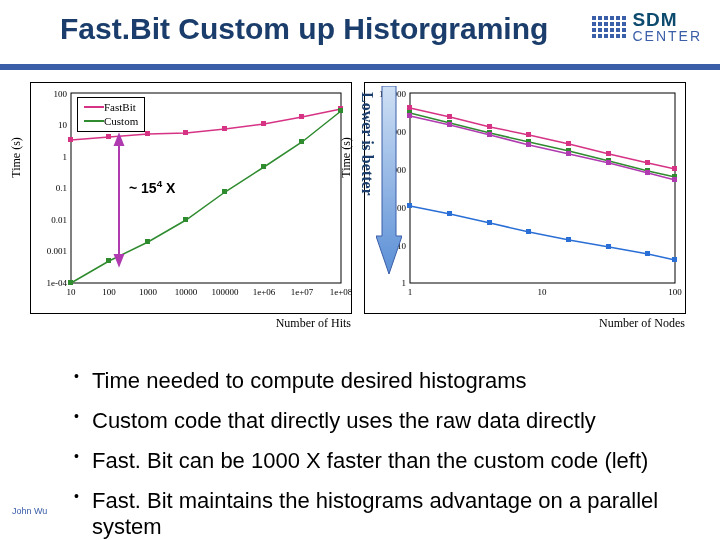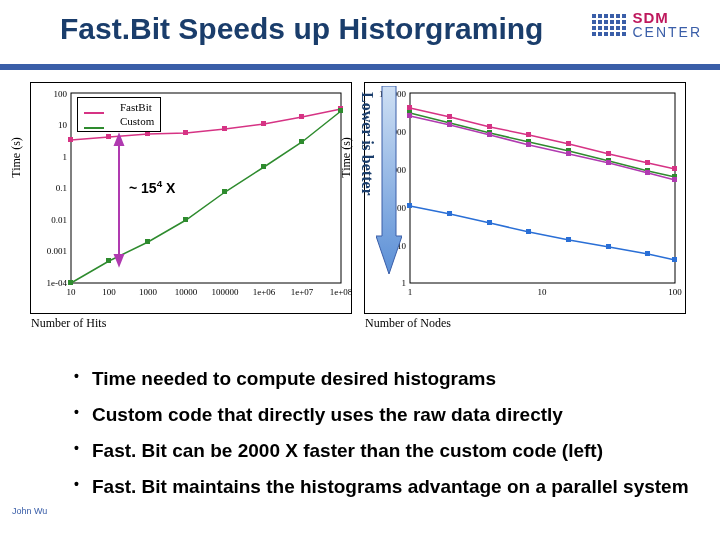--- a/index.html
+++ b/index.html
@@ -2,46 +2,46 @@
 <html><head>
 <meta charset="utf-8">
 <style>
   html,body{margin:0;padding:0;width:720px;height:540px;background:#fff;font-family:Arial,Helvetica,sans-serif;overflow:hidden}
   .slide{position:relative;width:720px;height:540px}
   .title{position:absolute;left:60px;top:12px;font-size:30px;font-weight:bold;color:#1a3d6b}
   .logo{position:absolute;right:18px;top:10px;display:flex;align-items:center;gap:6px}
   .logo .dots{display:grid;grid-template-columns:repeat(6,4px);grid-auto-rows:4px;gap:2px}
   .logo .dots span{background:#3a5ea8;width:4px;height:4px}
   .logo .txt{display:flex;flex-direction:column;line-height:1}
-  .logo .sdm{font-weight:bold;color:#be185d;font-size:15px;letter-spacing:1px}
+  .logo .sdm{font-weight:bold;color:#0c4a6e;font-size:19px;letter-spacing:1px}
   .logo .center{font-size:14px;color:#3a5ea8;letter-spacing:2px}
   .hr{position:absolute;left:0;right:0;top:64px;height:6px;background:#3a5ea8}
   .charts{position:absolute;left:30px;top:82px;display:flex;gap:12px}
   .chart{position:relative;width:320px;height:230px;border:1px solid #000;background:#fff}
   .chart svg{position:absolute;left:0;top:0;width:100%;height:100%}
   .chart .ylabel{position:absolute;left:-22px;top:50%;transform:rotate(-90deg) translateX(50%);transform-origin:left top;font-size:12px;font-family:serif}
-  .chart .xlabel{position:absolute;bottom:-18px;left:0;right:0;text-align:left;font-size:12px;font-family:serif}
+  .chart .xlabel{position:absolute;bottom:-18px;left:0;right:0;text-align:right;font-size:12px;font-family:serif}
   .legend{position:absolute;background:rgba(255,255,255,0.85);border:1px solid #000;padding:2px 6px;font-size:11px;font-family:serif}
-  .legend .row{display:flex;align-items:flex-end;gap:16px;line-height:1.3}
+  .legend .row{display:flex;align-items:center;gap:0;line-height:1.3}
   .legend .sw{width:20px;height:2px}
   .annot{position:absolute;font-weight:bold;font-size:14px}
   .vertnote{position:absolute;font-family:'Times New Roman',serif;font-weight:bold;color:#1a3d6b;font-size:16px;writing-mode:vertical-rl;text-orientation:mixed}
   .bullets{position:absolute;left:30px;top:352px;right:20px}
-  .bullets li{font-size:19px;font-weight:bold;color:#000;margin-bottom:14px;list-style:none;position:relative;padding-left:22px}
+  .bullets li{font-size:22px;font-weight:normal;color:#000;margin-bottom:14px;list-style:none;position:relative;padding-left:22px}
   .bullets li::before{content:"•";position:absolute;left:4px;top:0;font-size:14px}
   .footer{position:absolute;left:12px;bottom:24px;font-size:9px;color:#3a5ea8}
   .ticklabel{font-size:9px;font-family:serif;fill:#000}
   .axis{stroke:#000;stroke-width:1;fill:none}
   .sup{font-size:0.7em;vertical-align:super}
 </style>
 </head>
 <body>
 
 <div class="slide">
-  <div class="title">Fast.Bit Speeds up Historgraming</div>
+  <div class="title">Fast.Bit Custom up Historgraming</div>
 
   <div class="logo">
     <div class="dots">
       <span></span>
         <span></span>
         <span></span>
         <span></span>
         <span></span>
         <span></span>
       <span></span>
@@ -225,18 +225,18 @@
           <stop offset="0" stop-color="#cfe0f4"></stop>
           <stop offset="1" stop-color="#5b8fd6"></stop>
         </linearGradient>
       </defs>
     <polygon points="6,0 20,0 20,150 26,150 13,188 0,150 6,150" fill="url(#g1)" stroke="#3a5ea8"></polygon>
   </svg>
 
   <ul class="bullets">
     <li>Time needed to compute desired histograms</li>
     <li>Custom code that directly uses the raw data directly</li>
-    <li>Fast. Bit can be 2000 X faster than the custom code (left)</li>
+    <li>Fast. Bit can be 1000 X faster than the custom code (left)</li>
     <li>Fast. Bit maintains the histograms advantage on a parallel system</li>
   </ul>
 
   <div class="footer">John Wu</div>
 </div>
 
 </body></html>

